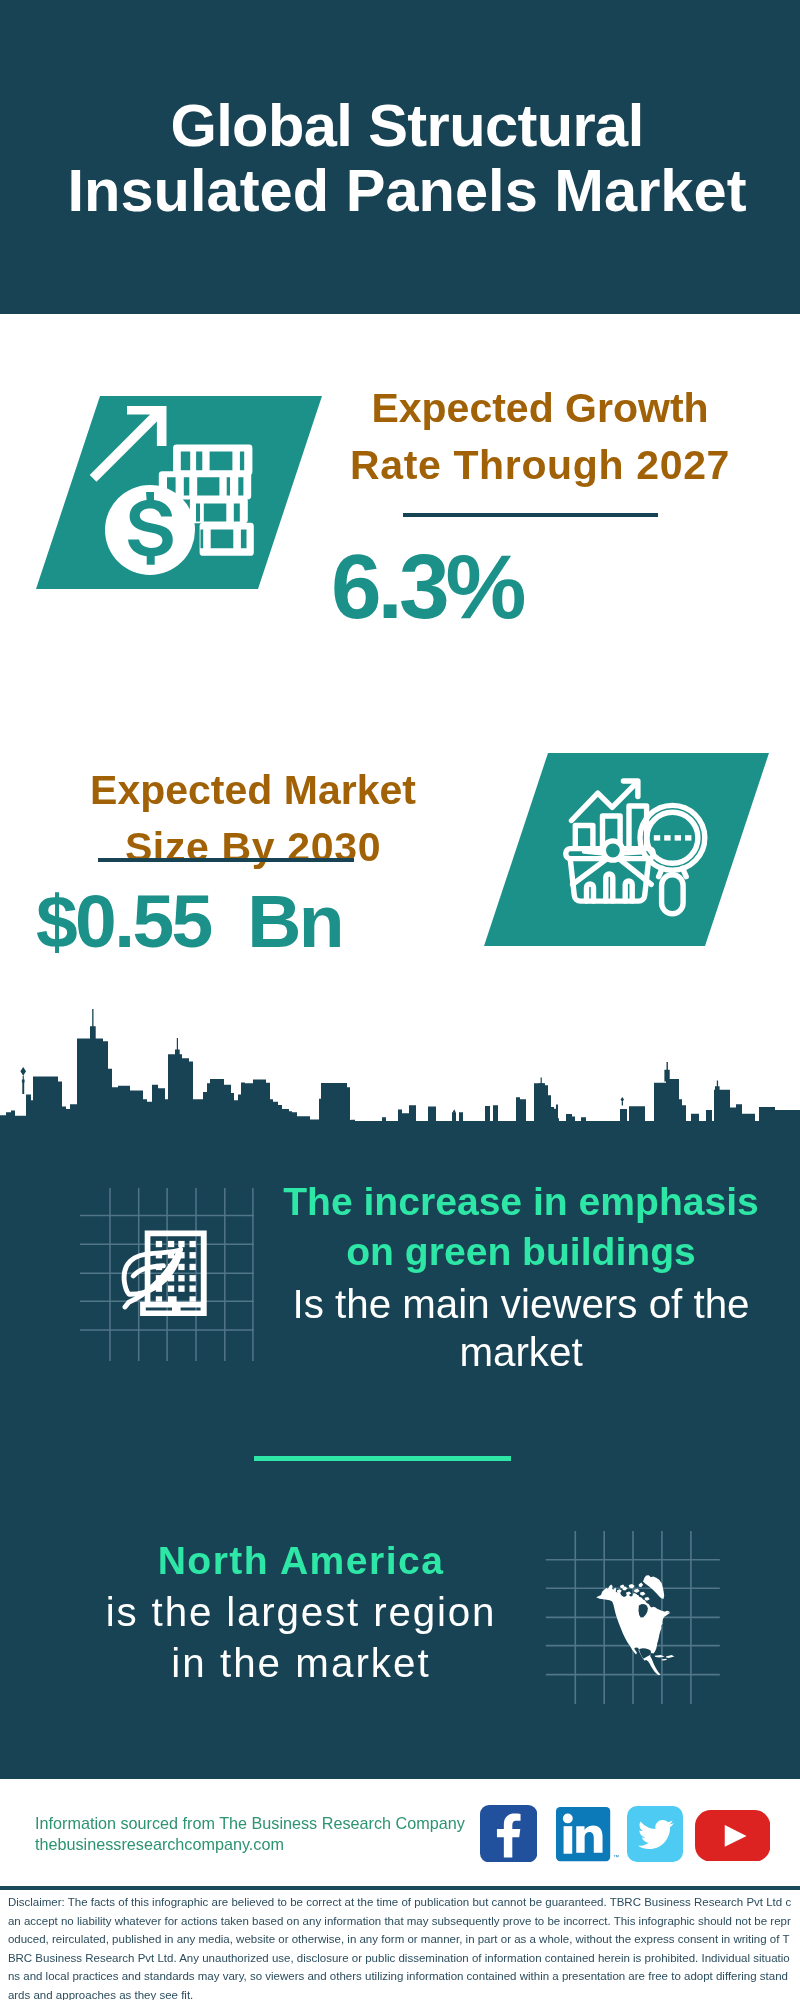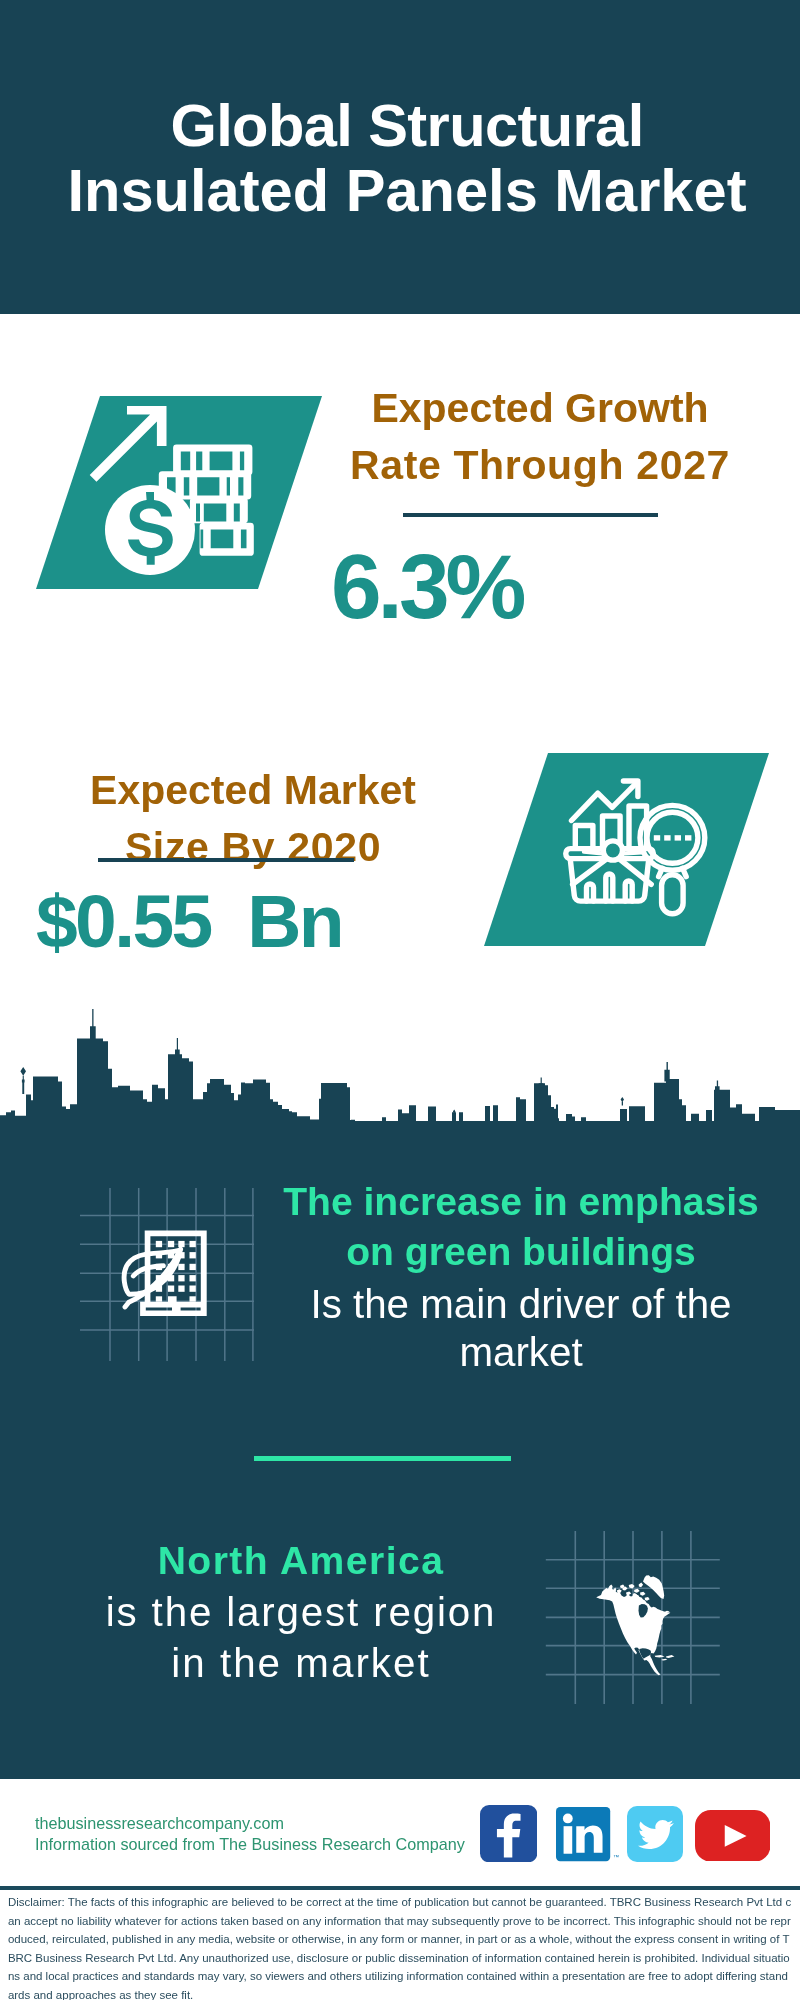--- a/index.html
+++ b/index.html
@@ -122,21 +122,21 @@
 
   <div class="stat-title t1">
     <span class="sl1">Expected Growth</span><br>
     <span class="sl2">Rate Through 2027</span>
   </div>
   <div class="rule r1"></div>
   <div class="stat-value v1">6.3%</div>
 
   <div class="stat-title t2">
     <span class="sl1">Expected Market</span><br>
-    <span class="sl2">Size By 2020</span>
+    <span class="sl2">Size By 2030</span>
   </div>
   <div class="rule r2"></div>
   <div class="stat-value v2">$0.55  Bn</div>
 
   <div class="para para2">
     <div class="para-bg"></div>
     <svg class="icon-research" viewBox="563 775 150 148">
       <g fill="none" stroke="#fff" stroke-width="5.4" stroke-linecap="round" stroke-linejoin="round">
 
         <path d="M571.5 820.5 L597.8 793.2 L612.2 807.4 L637.2 782.2"></path>
@@ -172,22 +172,22 @@
         <rect x="653.8" y="835.2" width="6.4" height="5.4"></rect>
         <rect x="664.2" y="835.2" width="6.4" height="5.4"></rect>
         <rect x="674.6" y="835.2" width="6.4" height="5.4"></rect>
         <rect x="685" y="835.2" width="6.4" height="5.4"></rect>
       </g>
     </svg>
   </div>
 
   <div class="footer">
     <div class="src-text">
+      <div class="sline">Information sourced from The Business Research Company</div>
       <div class="sline">thebusinessresearchcompany.com</div>
-      <div class="sline">Information sourced from The Business Research Company</div>
     </div>
 
     <a class="social sc-fb">
       <svg viewBox="0 0 57 57">
           <rect width="57" height="57" rx="9" fill="#21509d"></rect>
         <path d="M39.4 10.3 v10.4 h-5.1 c-2.2 0 -3.6 0.5 -4.3 1.4 c-0.7 0.9 -1.1 2.2 -1.1 4.0 v5.1 h10.2 l-1.4 10.4 h-8.8 v26.0 h-10.8 v-26.0 h-8.8 v-10.4 h8.8 v-6.1 c0 -4.3 1.2 -7.6 3.6 -10.0 c2.4 -2.4 5.6 -3.6 9.6 -3.6 c3.4 0 6.1 0.2 8.1 0.6 z" fill="#fff" transform="translate(9.6,-0.4) scale(0.78)"></path>
       </svg>
     </a>
     <a class="social sc-li">
       <svg viewBox="0 0 56 56">
@@ -278,21 +278,21 @@
                  L 125.0 1307.0"></path>
         <path d="M133.3 1276.0 C 137.6 1271.0 142.8 1268.8 148.4 1267.6
                  C 154.0 1266.4 159.6 1266.0 163.4 1265.8"></path>
       </g>
     </g>
   </svg>
 
   <div class="drv-text">
     <div class="tl hl" style="top:0px">The increase in emphasis</div>
     <div class="tl hl" style="top:49.7px">on green buildings</div>
-    <div class="tl sub" style="top:103.1px">Is the main driver of the</div>
+    <div class="tl sub" style="top:103.1px">Is the main viewers of the</div>
     <div class="tl sub" style="top:151.1px">market</div>
   </div>
 
   <div class="mid-rule"></div>
 
   <svg class="grid-panel gp2" viewBox="540 1525 185 185">
     <g stroke="#51768a" stroke-width="1.6">
       <path d="M575.3 1531 v173 M604.2 1531 v173 M633 1531 v173 M661.9 1531 v173 M690.9 1531 v173"></path>
       <path d="M545.8 1559.8 h174 M545.8 1588.2 h174 M545.8 1617.4 h174 M545.8 1645.6 h174 M545.8 1674.6 h174"></path>
     </g>

